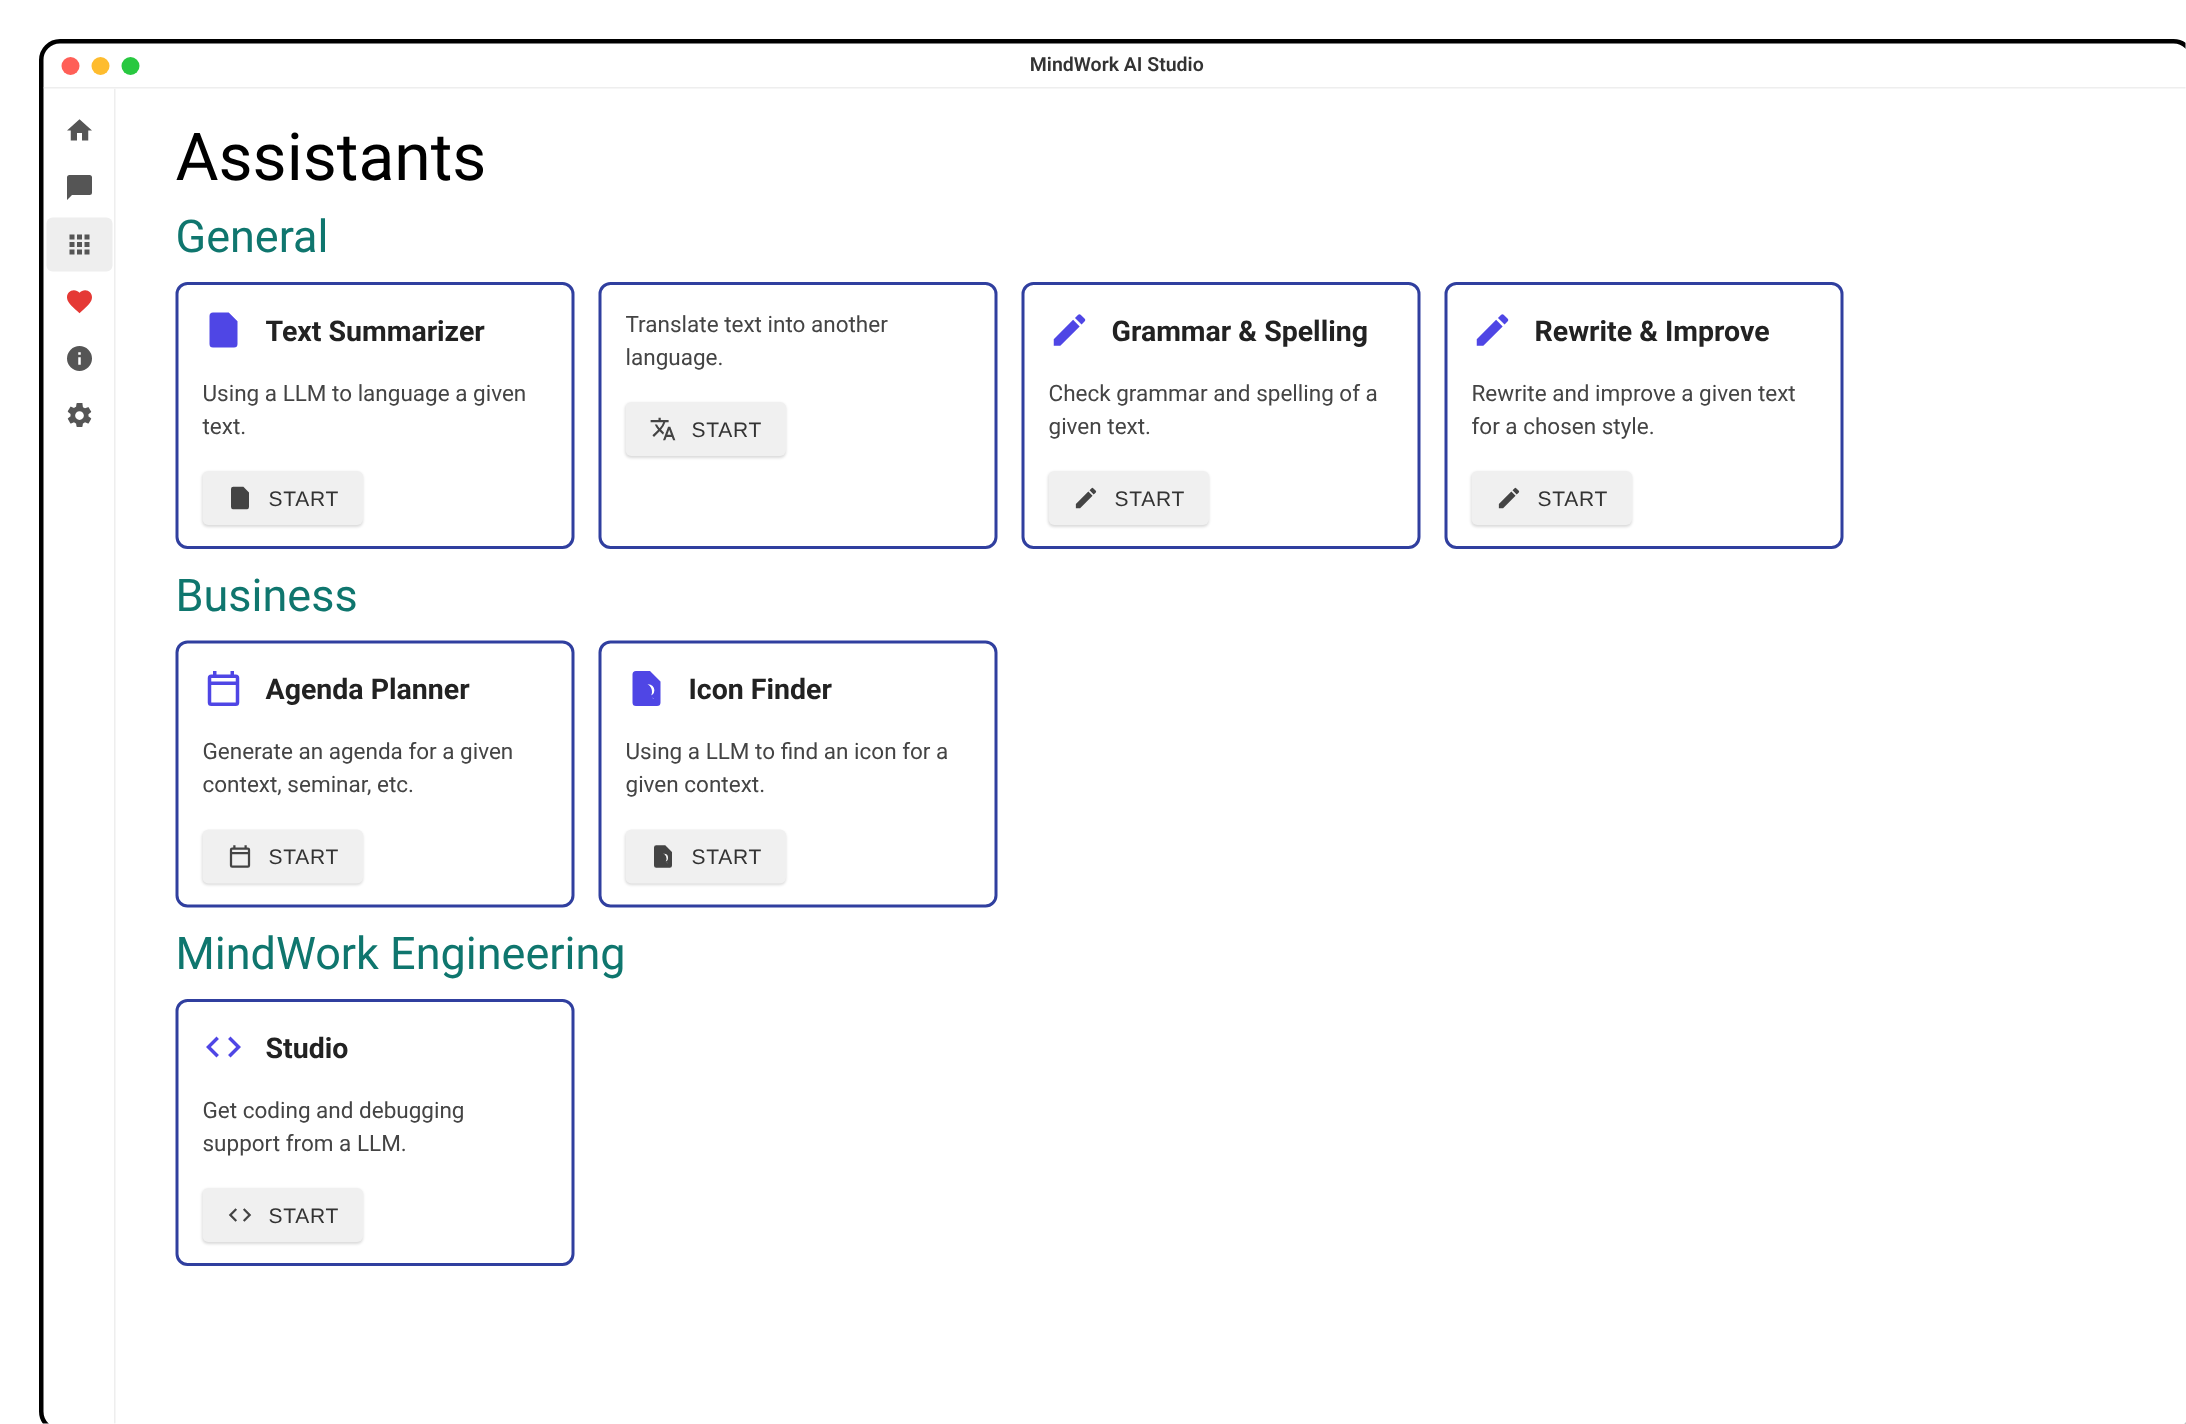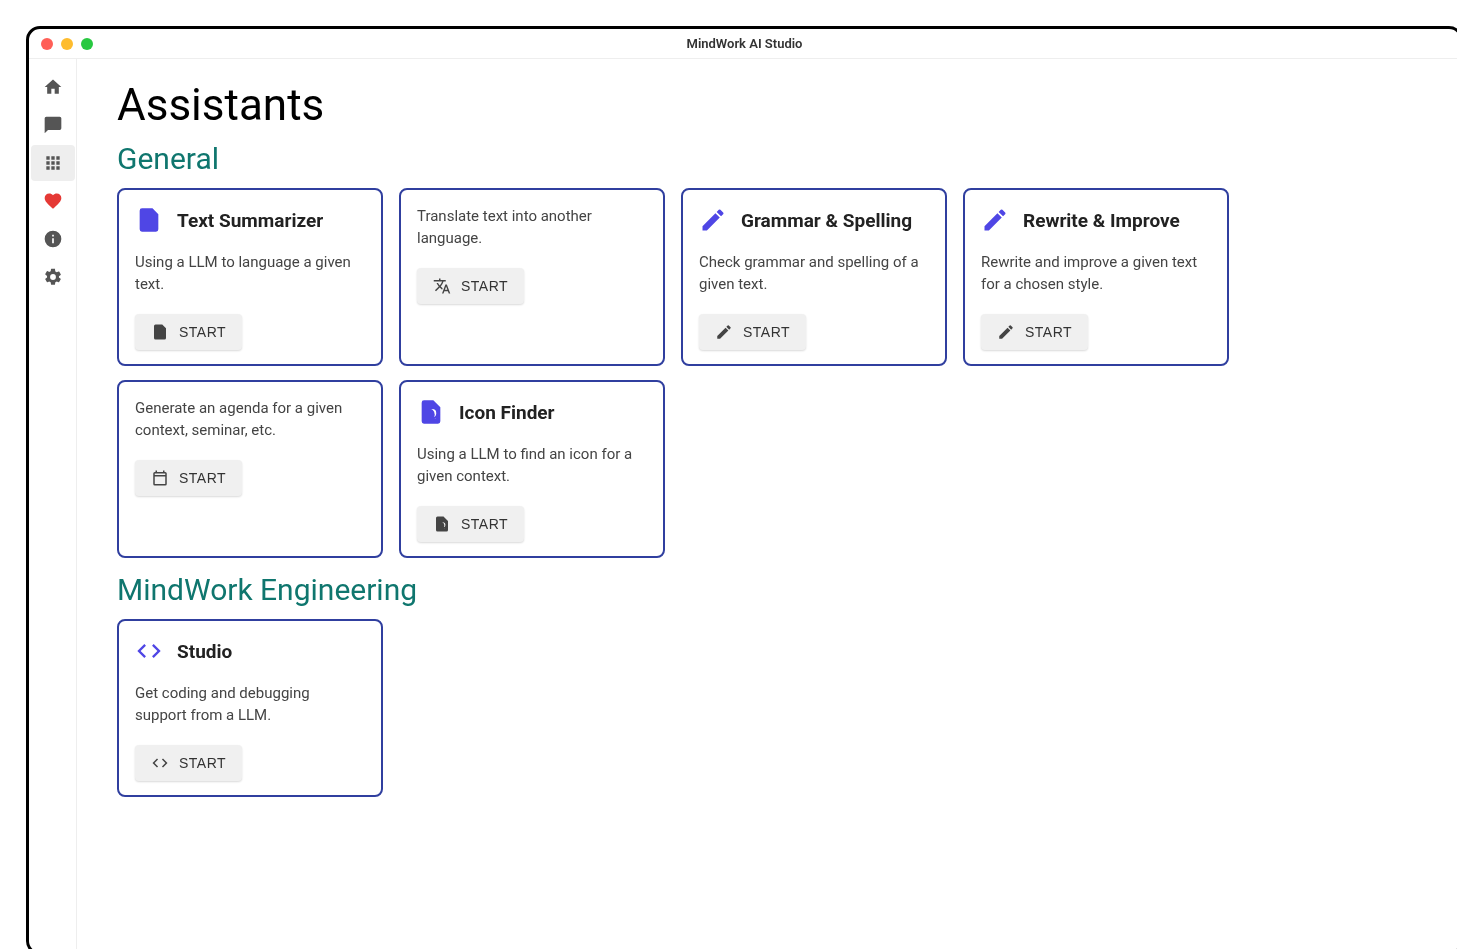--- a/index.html
+++ b/index.html
@@ -289,22 +289,29 @@
               </div>
               <div class="card-desc">Rewrite and improve a given text for a chosen style.</div>
               <button class="start-btn">
                 <svg viewBox="0 0 24 24">
                   <use href="#i-pencil"></use>
                 </svg>
                 <span>START</span>
               </button>
             </div>
           </div>
+          <h2 class="section-title">Business</h2>
           <div class="card-grid">
             <div class="card">
+              <div class="card-head">
+                <svg viewBox="0 0 24 24">
+                  <use href="#i-calendar"></use>
+                </svg>
+                <span class="card-title">Agenda Planner</span>
+              </div>
               <div class="card-desc">Generate an agenda for a given context, seminar, etc.</div>
               <button class="start-btn">
                 <svg viewBox="0 0 24 24">
                   <use href="#i-calendar"></use>
                 </svg>
                 <span>START</span>
               </button>
             </div>
             <div class="card">
               <div class="card-head">

